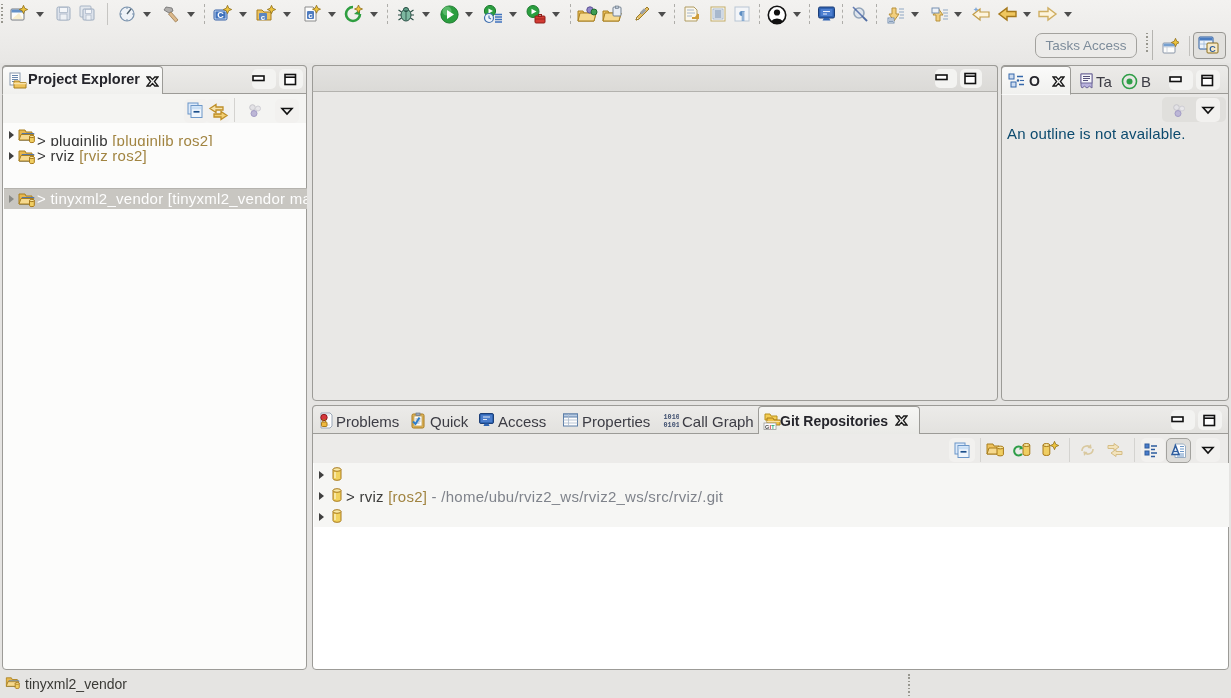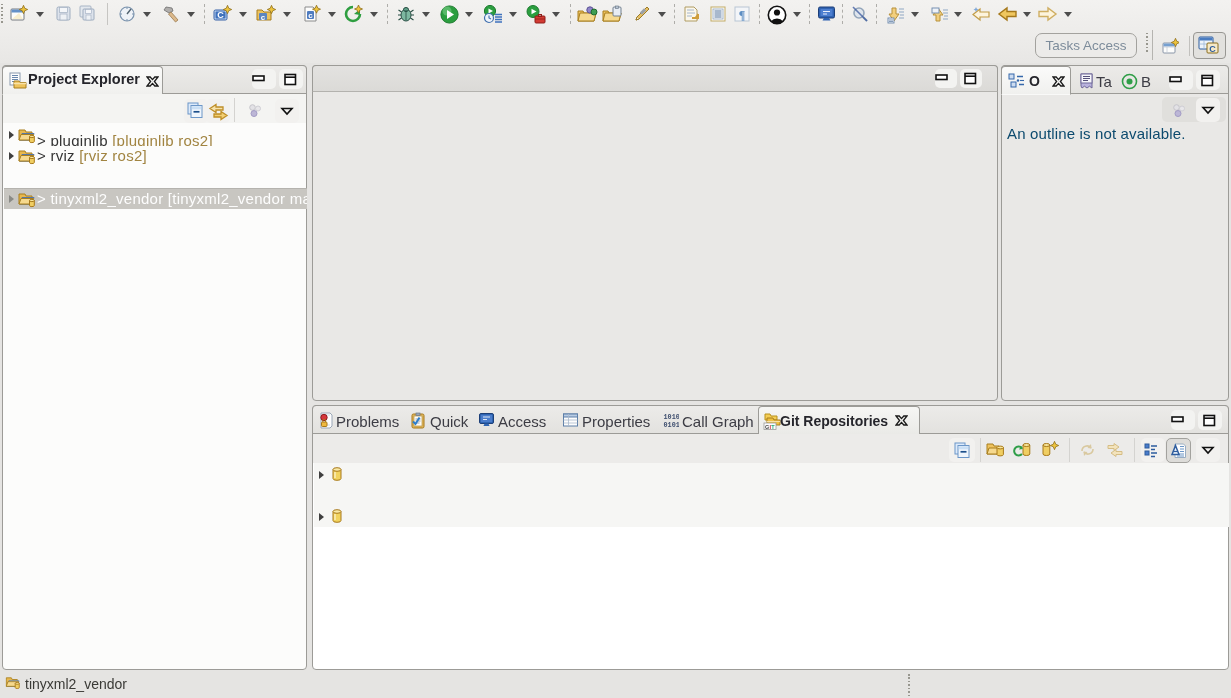--- a/index.html
+++ b/index.html
@@ -625,20 +625,31 @@
 <div class="trow" style="left:1px;top:58px;width:913px">
 <div class="tri" style="left:5px;top:6.5px"></div>
 <div class="abs" style="left:17px;top:2px">
         <svg width="12" height="16" viewBox="0 0 12 16" style="">
           <path d="M2 3.5 L2 12.5 A4 1.8 0 0 0 10 12.5 L10 3.5 Z" fill="#f2d35e" stroke="#a8791a"></path>
           <ellipse cx="6" cy="3.5" rx="4" ry="1.8" fill="#f9e9a6" stroke="#a8791a"></ellipse>
           <path d="M4 6 L4 12" stroke="#fbf0c4" stroke-width="1.4"></path>
         </svg>
       </div>
 </div>
+<div class="trow" style="left:1px;top:79px;width:913px">
+<div class="tri" style="left:5px;top:6.5px"></div>
+<div class="abs" style="left:17px;top:2px">
+        <svg width="12" height="16" viewBox="0 0 12 16" style="">
+          <path d="M2 3.5 L2 12.5 A4 1.8 0 0 0 10 12.5 L10 3.5 Z" fill="#f2d35e" stroke="#a8791a"></path>
+          <ellipse cx="6" cy="3.5" rx="4" ry="1.8" fill="#f9e9a6" stroke="#a8791a"></ellipse>
+          <path d="M4 6 L4 12" stroke="#fbf0c4" stroke-width="1.4"></path>
+        </svg>
+      </div>
+<div class="abs" style="left:32px;top:3px"><span style="color:#343434">&gt; </span><span class="tname">rviz </span><span class="tdec">[ros2]</span><span class="tpath"> - /home/ubu/rviz2_ws/rviz2_ws/src/rviz/.git</span></div>
+</div>
 <div class="trow" style="left:1px;top:100px;width:913px">
 <div class="tri" style="left:5px;top:6.5px"></div>
 <div class="abs" style="left:17px;top:2px">
         <svg width="12" height="16" viewBox="0 0 12 16" style="">
           <path d="M2 3.5 L2 12.5 A4 1.8 0 0 0 10 12.5 L10 3.5 Z" fill="#f2d35e" stroke="#a8791a"></path>
           <ellipse cx="6" cy="3.5" rx="4" ry="1.8" fill="#f9e9a6" stroke="#a8791a"></ellipse>
           <path d="M4 6 L4 12" stroke="#fbf0c4" stroke-width="1.4"></path>
         </svg>
       </div>
 </div>

